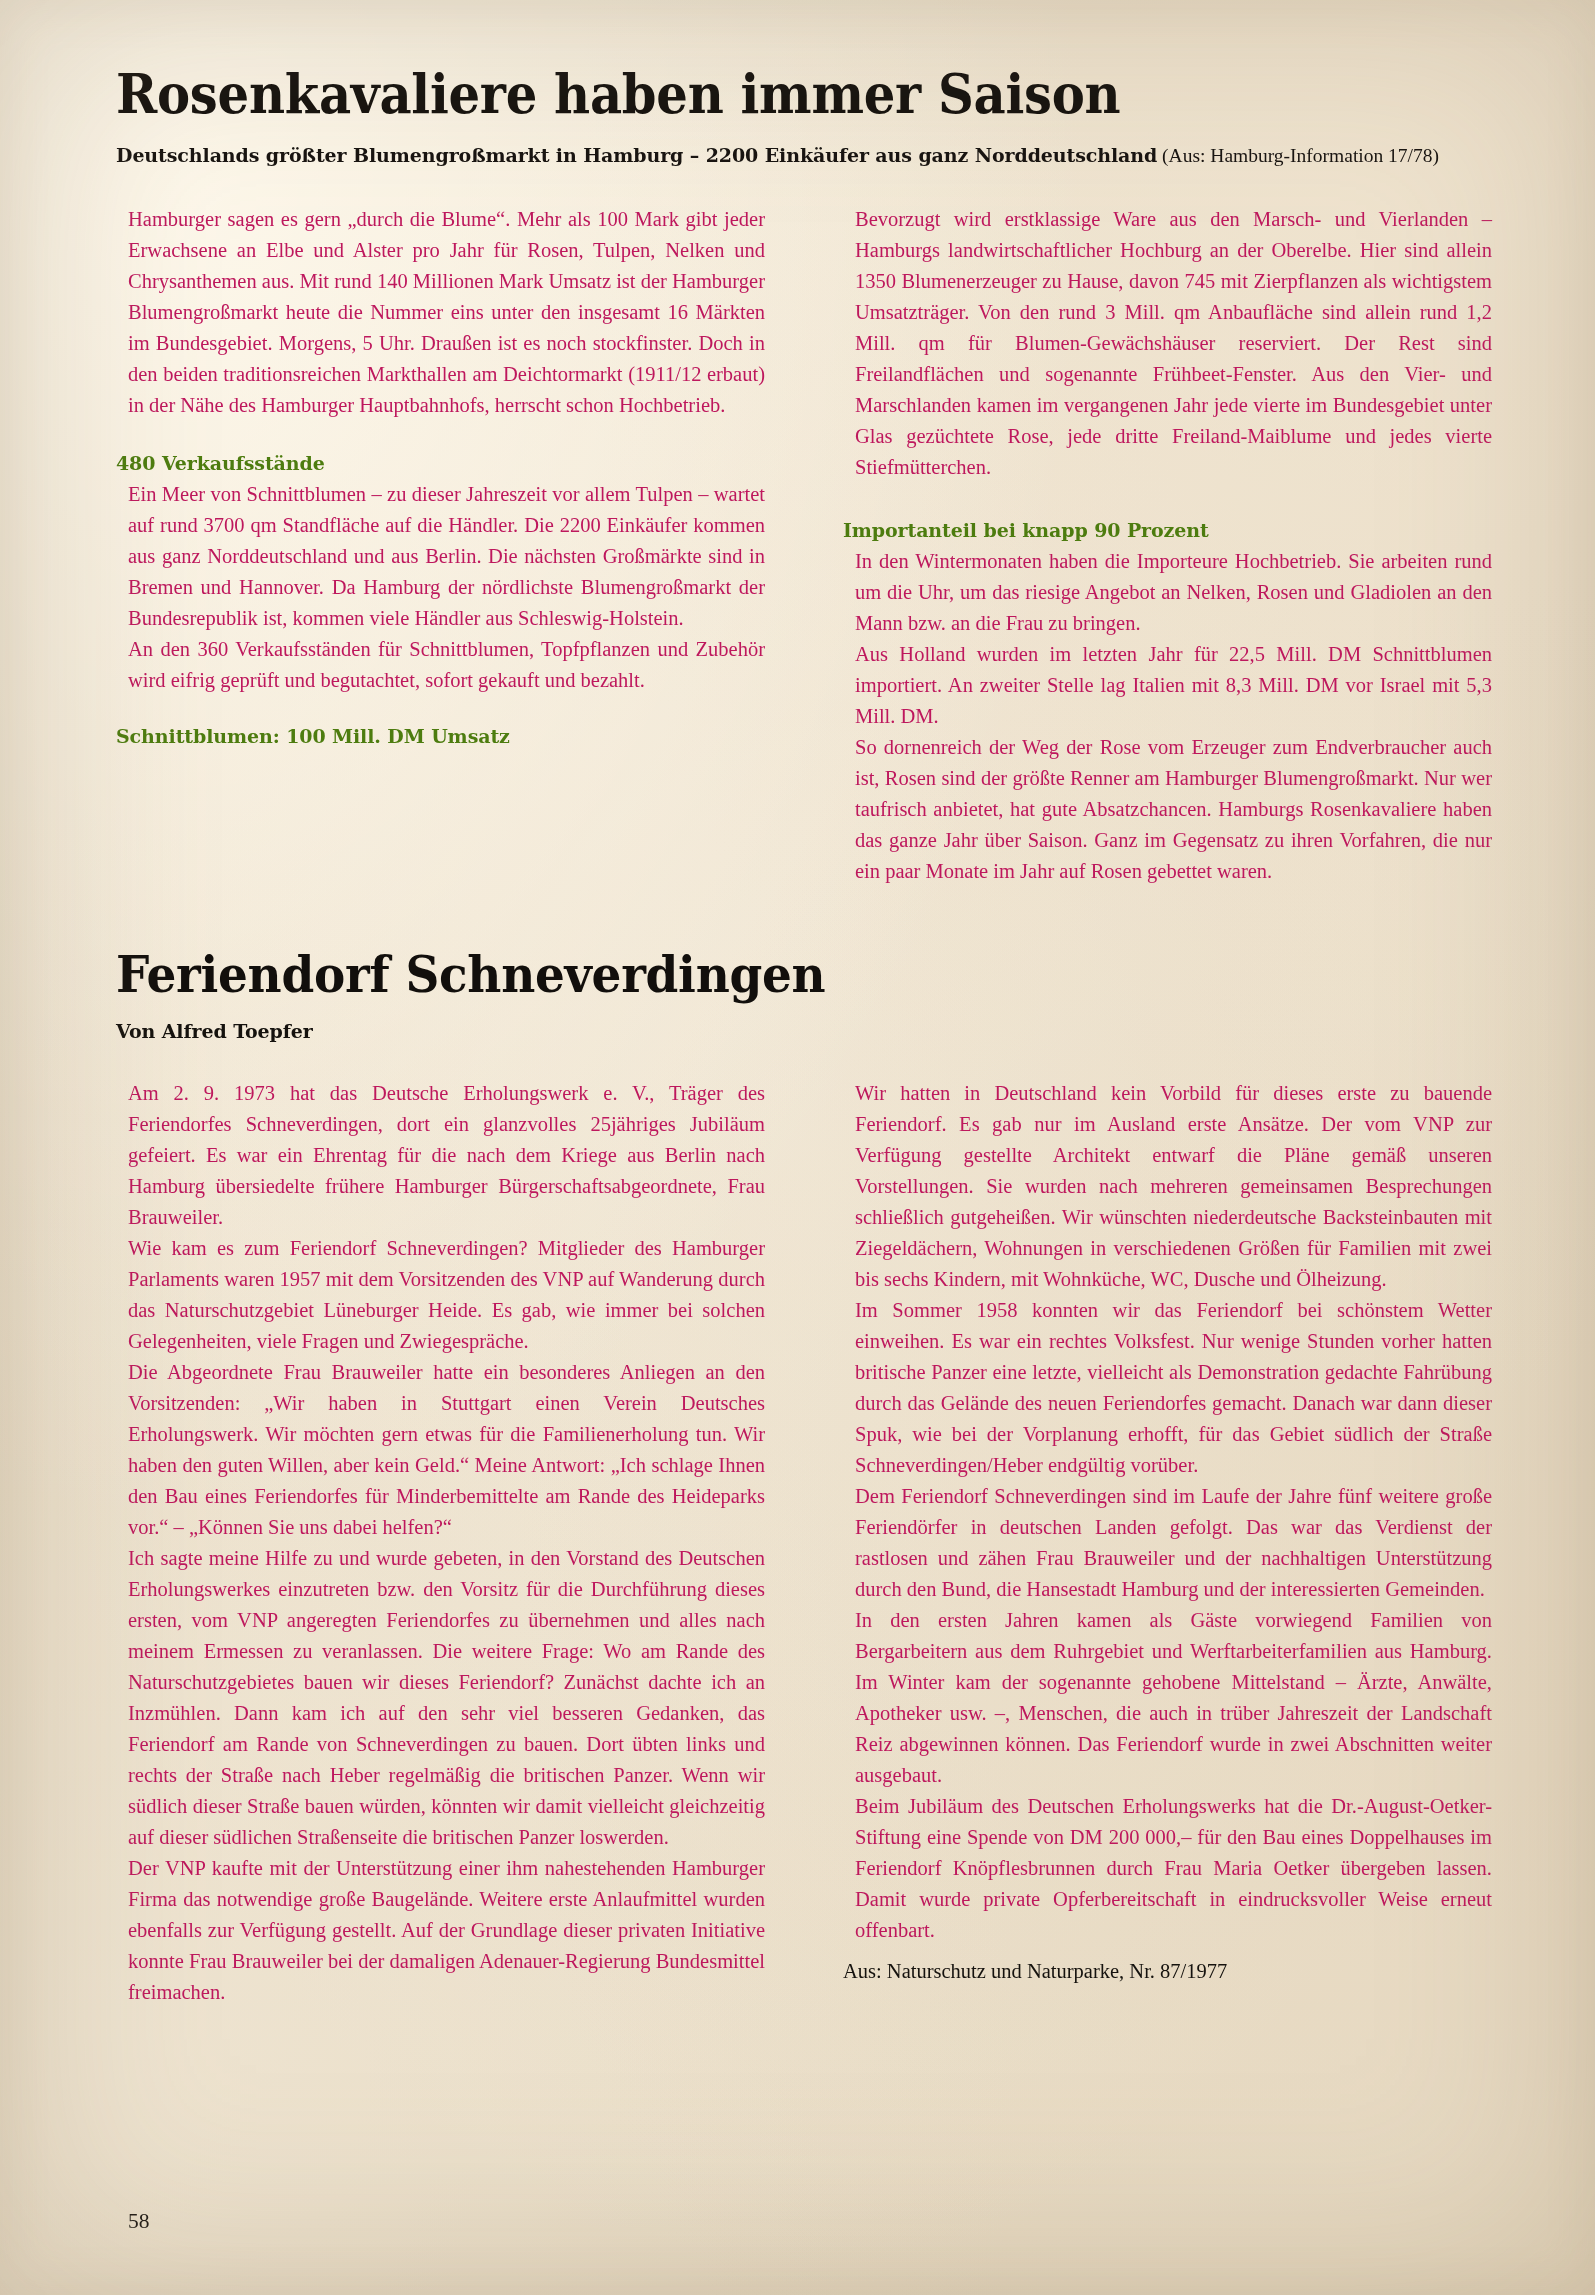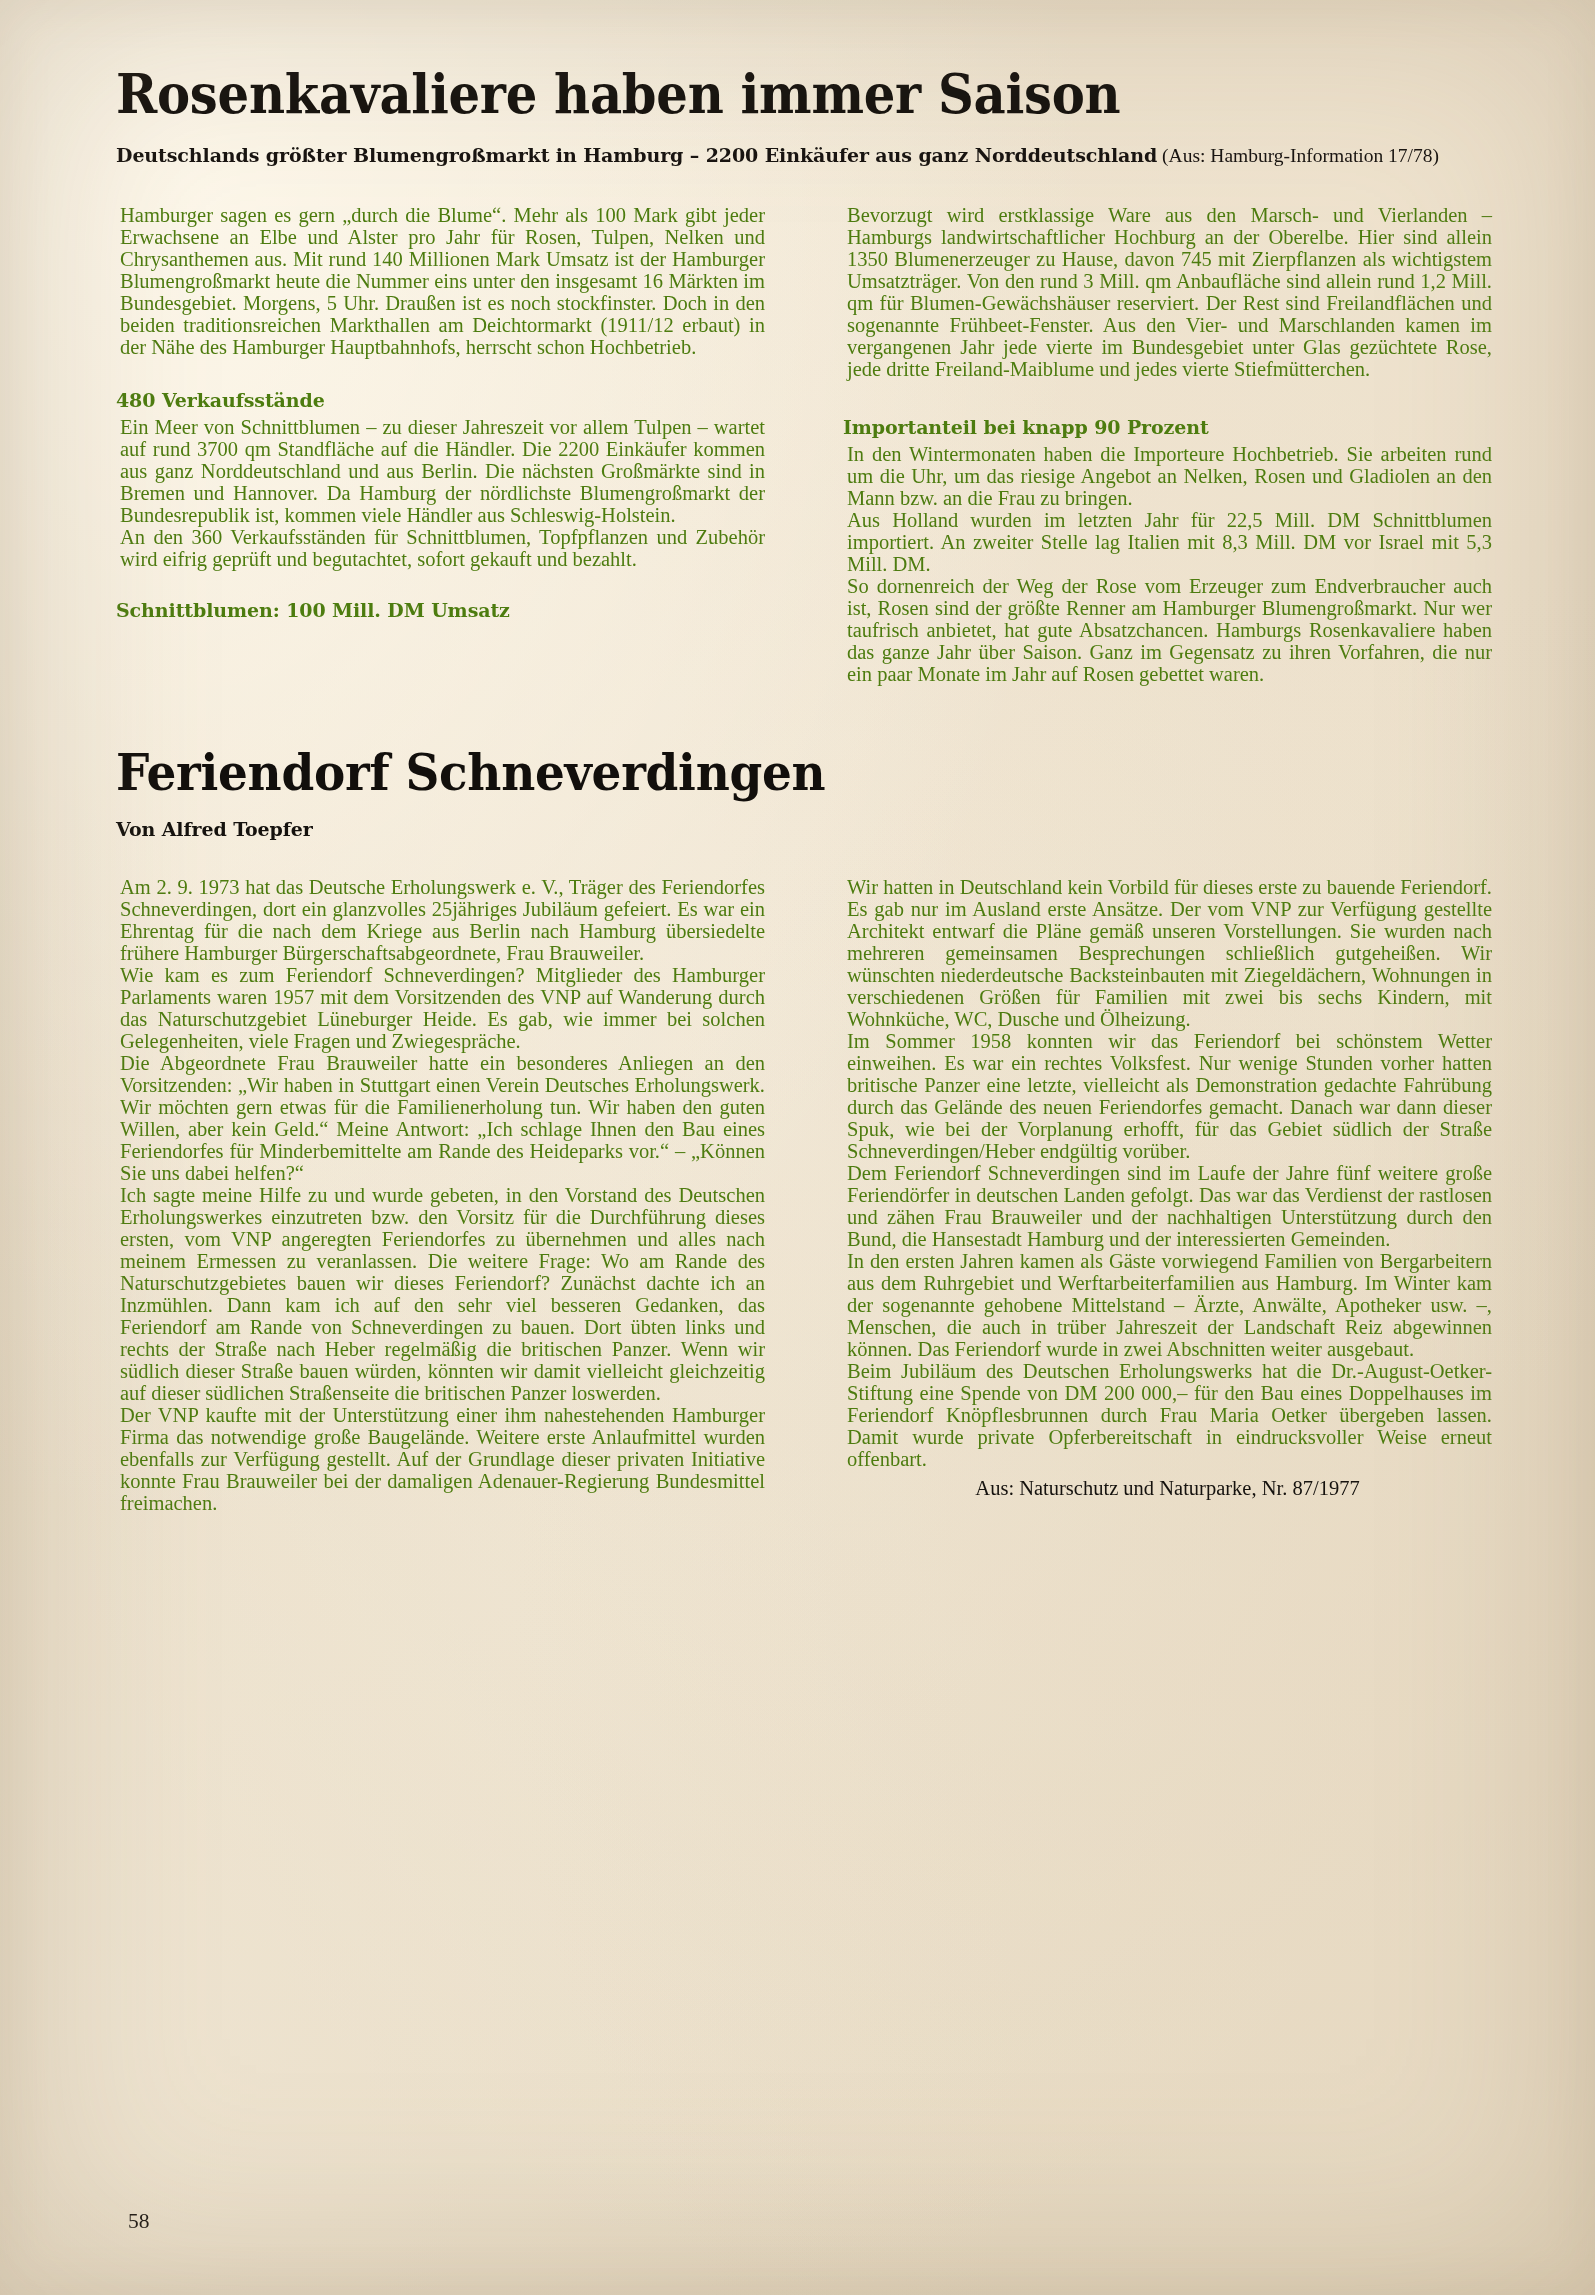--- a/index.html
+++ b/index.html
@@ -72,45 +72,45 @@
     letter-spacing:-0.1px;
   }
   
   .cols{
     display:flex;
     gap:78px;
     margin-top:36px;
   }
   .col{width:649px;}
   p.body{
-    margin:0 0 0 4px;
+    margin:0 0 0 12px;
     font-size:20.5px;
-    line-height:22px;
+    line-height:31px;
     text-align:justify;
     text-justify:inter-word;
     hyphens:none;
-    color:#4d7c0f;
+    color:#be185d;
   }
   p.body + p.body{margin-top:0;}
   p.body.gap{margin-top:20px;}
   .subhead{
     font-family:"DejaVu Serif","Liberation Serif",serif;
     font-weight:700;
     font-size:19px;
     line-height:25.6px;
     margin:28px 0 2px 0;
     letter-spacing:-0.1px;
     color:#4d7c0f;
   }
   .subhead.first{margin-top:30px;}
   .src-right{
-    margin-top:5px;
+    margin-top:12px;
     font-size:20.5px;
     line-height:26.6px;
-    text-align:center;
+    text-align:left;
   }
   .rule-space{height:62px;}
   .page-number{
     position:absolute;
     left:128px;top:2209px;
     font-size:21.5px;
     color:#1b1713;
   }
   
   .page, .page-number{ text-rendering:optimizeLegibility; }

